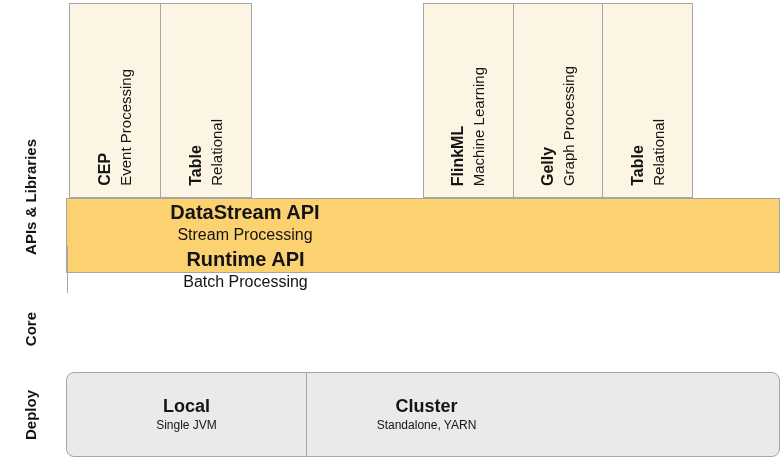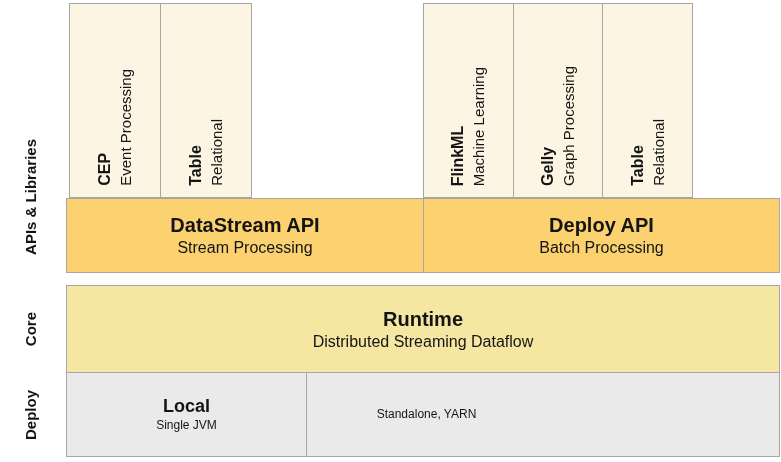--- a/index.html
+++ b/index.html
@@ -64,23 +64,23 @@
 
   
   .row {
     position: absolute;
     left: 66px;
     width: 714px;
     box-sizing: border-box;
     border: 1px solid #A6A6A6;
     display: flex;
   }
-  .row-api    { top: 198px; height: 75px; background: #FCD170; }
+  .row-api    { top: 198px; height: 75px; background: #FCD170; flex-direction: column; }
   .row-core   { top: 285px; height: 88px; background: #F5E7A2; }
-  .row-deploy { top: 372px; height: 85px; background: #EAEAEA; }
+  .row-deploy { top: 372px; height: 85px; background: #EAEAEA; border-radius: 8px; }
 
   .cell {
     display: flex;
     flex-direction: column;
     align-items: center;
     justify-content: center;
     box-sizing: border-box;
   }
   .cell + .cell { border-left: 1px solid #A6A6A6; }
   .cell-api    { width: 50%; }
@@ -144,35 +144,30 @@
       </div>
     </div>
   </div>
 
   <div class="row row-api">
     <div class="cell cell-api">
       <span class="title">DataStream API</span>
       <span class="sub">Stream Processing</span>
     </div>
     <div class="cell cell-api">
-      <span class="title">Deploy API</span>
+      <span class="title">Runtime API</span>
       <span class="sub">Batch Processing</span>
     </div>
   </div>
 
-  <div class="row row-core">
-    <div class="cell cell-core">
-      <span class="title">Runtime</span>
-      <span class="sub">Distributed Streaming Dataflow</span>
-    </div>
-  </div>
 
   <div class="row row-deploy">
     <div class="cell cell-local">
       <span class="title">Local</span>
       <span class="sub">Single JVM</span>
     </div>
     <div class="cell cell-cluster">
+      <span class="title">Cluster</span>
       <span class="sub">Standalone, YARN</span>
     </div>
   </div>
 
 </div>
 
 </body></html>

